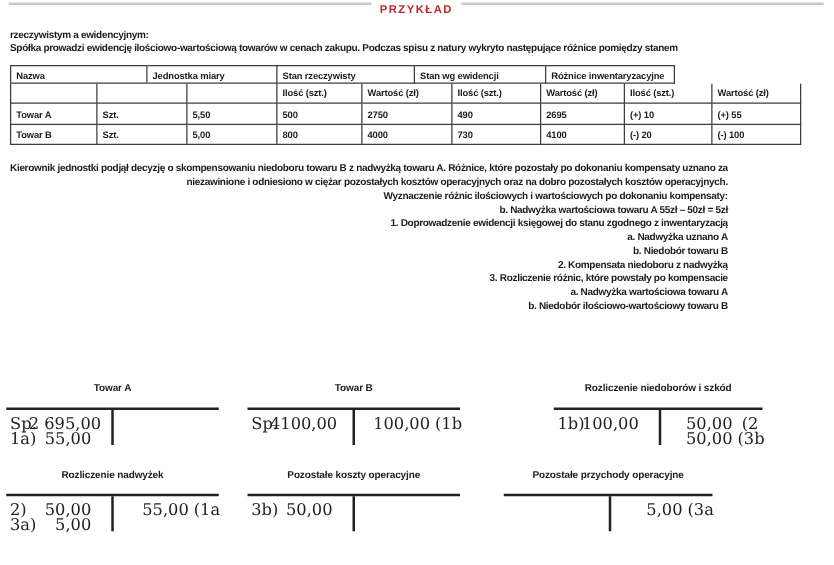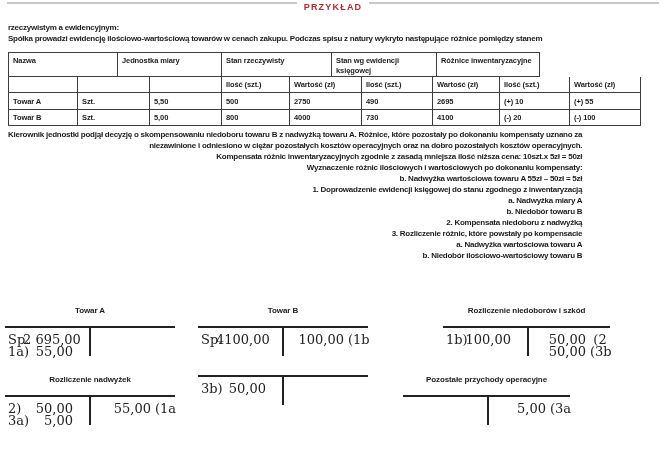--- a/index.html
+++ b/index.html
@@ -28,21 +28,21 @@
   
   .tbl { position:absolute; left:8px; top:52px; }
   .trow { display:flex; }
   .tcell {
     box-sizing:border-box; border-right:1px solid #3d3d3d; border-bottom:1px solid #3d3d3d;
     padding:3px 2px 0 4px; font-size:7.5px; font-weight:bold; letter-spacing:-0.1px;
     line-height:9.5px; color:#1c1c1e; overflow:hidden;
   }
   .trow .tcell:first-child { border-left:1px solid #3d3d3d; }
   .trow.top .tcell { border-top:1px solid #3d3d3d; }
-  .r1 .tcell { height:25px; }
+  .r1 .tcell { height:15px; }
   .r2 .tcell { height:16px; }
   .r3 .tcell { height:17px; padding-top:4px; }
   .r4 .tcell { height:16px; }
   .h0{width:110px}.h1{width:104px}.h2{width:101px}.h3{width:110px}.h4{width:105px}.h5{width:103px}
   .c0{width:70px}.c1{width:72px}.c2{width:72px}.c3{width:68px}.c4{width:72px}
   .c5{width:71px}.c6{width:67px}.c7{width:70px}.c8{width:71px}
 
   
   .notes { position:absolute; left:8px; top:129px; }
   .notes .tline { height:11px;text-align:right; }
@@ -127,25 +127,24 @@
       <div class="tcell c5">730</div>
       <div class="tcell c6">4100</div>
       <div class="tcell c7">(-) 20</div>
       <div class="tcell c8">(-) 100</div>
     </div>
   </div>
 
   <div class="notes">
     <div class="tline">Kierownik jednostki podjął decyzję o skompensowaniu niedoboru towaru B z nadwyżką towaru A. Różnice, które pozostały po dokonaniu kompensaty uznano za</div>
     <div class="tline">niezawinione i odniesiono w ciężar pozostałych kosztów operacyjnych oraz na dobro pozostałych kosztów operacyjnych.</div>
-    <div class="tline">Kompensata różnic inwentaryzacyjnych zgodnie z zasadą mniejsza ilość niższa cena: 10szt.x 5zł = 50zł</div>
     <div class="tline">Wyznaczenie różnic ilościowych i wartościowych po dokonaniu kompensaty:</div>
     <div class="tline">b. Nadwyżka wartościowa towaru A 55zł – 50zł = 5zł</div>
     <div class="tline">1. Doprowadzenie ewidencji księgowej do stanu zgodnego z inwentaryzacją</div>
-    <div class="tline ind">a. Nadwyżka miary A</div>
+    <div class="tline ind">a. Nadwyżka uznano A</div>
     <div class="tline ind">b. Niedobór towaru B</div>
     <div class="tline">2. Kompensata niedoboru z nadwyżką</div>
     <div class="tline">3. Rozliczenie różnic, które powstały po kompensacie</div>
     <div class="tline ind">a. Nadwyżka wartościowa towaru A</div>
     <div class="tline ind">b. Niedobór ilościowo-wartościowy towaru B</div>
   </div>
 
   <div class="acct acct1">
     <div class="ttl">Towar A</div>
     <div class="body">
@@ -188,20 +187,21 @@
       <span class="e row1 lbl-l">2)</span>
       <span class="e row1 amt-l">50,00</span>
       <span class="e row2 lbl-l">3a)</span>
       <span class="e row2 amt-l">5,00</span>
       <span class="e row1 amt-r">55,00</span>
       <span class="e row1 lbl-r">(1a</span>
     </div>
   </div>
 
   <div class="acct acct5">
+    <div class="ttl">Pozostałe koszty operacyjne</div>
     <div class="body">
       <div class="vline"></div>
       <span class="e row1 lbl-l">3b)</span>
       <span class="e row1 amt-l">50,00</span>
     </div>
   </div>
 
   <div class="acct acct6">
     <div class="ttl">Pozostałe przychody operacyjne</div>
     <div class="body">

